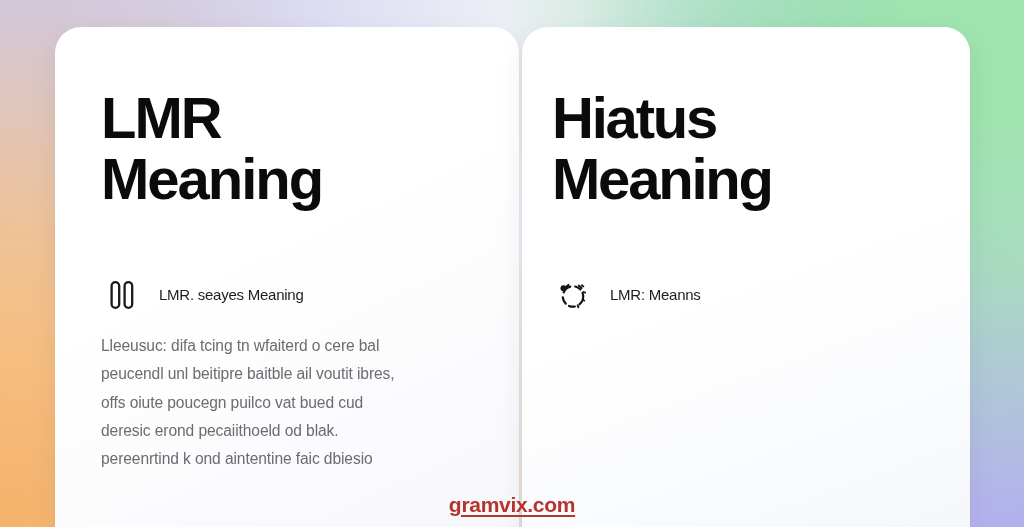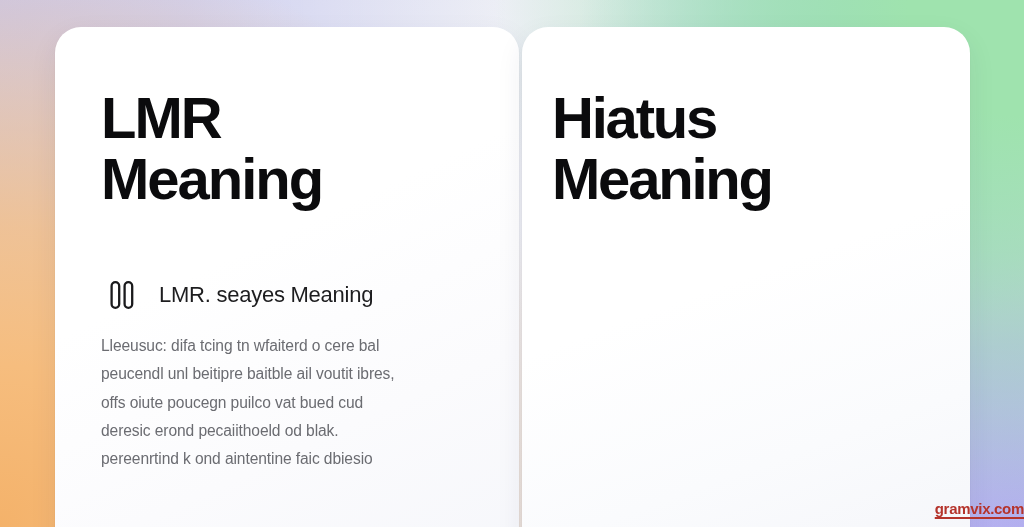--- a/index.html
+++ b/index.html
@@ -84,21 +84,21 @@
     height: 34px;
     flex: 0 0 34px;
     display: flex;
     align-items: center;
     justify-content: center;
   }
 
   .sub-icon svg { display: block; }
 
   .sub-label {
-    font-size: 22px;
+    font-size: 15px;
     font-weight: 400;
     color: #1d1d1f;
     letter-spacing: -0.25px;
     white-space: nowrap;
   }
 
   
   .body-copy {
     margin-top: 20px;
     font-size: 15.6px;
@@ -112,22 +112,22 @@
   .card.right .body-copy {
     color: #54555b;
   }
 
   
   #watermark {
     position: absolute;
     left: 0;
     right: 0;
     bottom: 10px;
-    text-align: right;
-    font-size: 15px;
+    text-align: center;
+    font-size: 21px;
     font-weight: 700;
     color: #b5342c;
     letter-spacing: -0.3px;
     text-decoration: underline;
     text-decoration-thickness: 2px;
     text-underline-offset: 3px;
   }
 </style>
 </head>
 <body>
@@ -156,18 +156,33 @@
 offs oiute poucegn puilco vat bued cud
 deresic erond pecaiithoeld od blak.
 pereenrtind k ond aintentine faic dbiesio</p>
   </div>
 
   <div class="card right">
 
     <h1 class="headline">Hiatus
 Meaning</h1>
 
+    <div class="sub-row">
+      <span class="sub-icon">
+        <svg width="32" height="32" viewBox="0 0 32 32" aria-hidden="true">
+          <circle cx="16" cy="17.5" r="10.2" fill="none" stroke="#141416" stroke-width="2.2" stroke-linecap="round" stroke-dasharray="9 5 6 4 7 5"></circle>
+          <path d="M7.4 9.4 L11.4 6.0" stroke="#141416" stroke-width="2.2" stroke-linecap="round"></path>
+          <circle cx="6.4" cy="9.2" r="2.9" fill="#141416"></circle>
+          <path d="M21.8 6.6 L24.6 9.0" stroke="#141416" stroke-width="2.0" stroke-linecap="round"></path>
+          <path d="M24.9 6.2 L26.4 7.4" stroke="#141416" stroke-width="1.8" stroke-linecap="round"></path>
+          <path d="M26.5 13.0 L28.2 13.6" stroke="#141416" stroke-width="1.8" stroke-linecap="round"></path>
+          <path d="M25.8 20.4 L27.3 21.6" stroke="#141416" stroke-width="1.8" stroke-linecap="round"></path>
+          <path d="M20.6 26.3 L21.4 28.3" stroke="#141416" stroke-width="1.8" stroke-linecap="round"></path>
+        </svg>
+      </span>
+      <span class="sub-label">LMR: Meanns</span>
+    </div>
 
   </div>
 
 </div>
 
 <div id="watermark">gramvix.com</div>
 
 </body></html>

